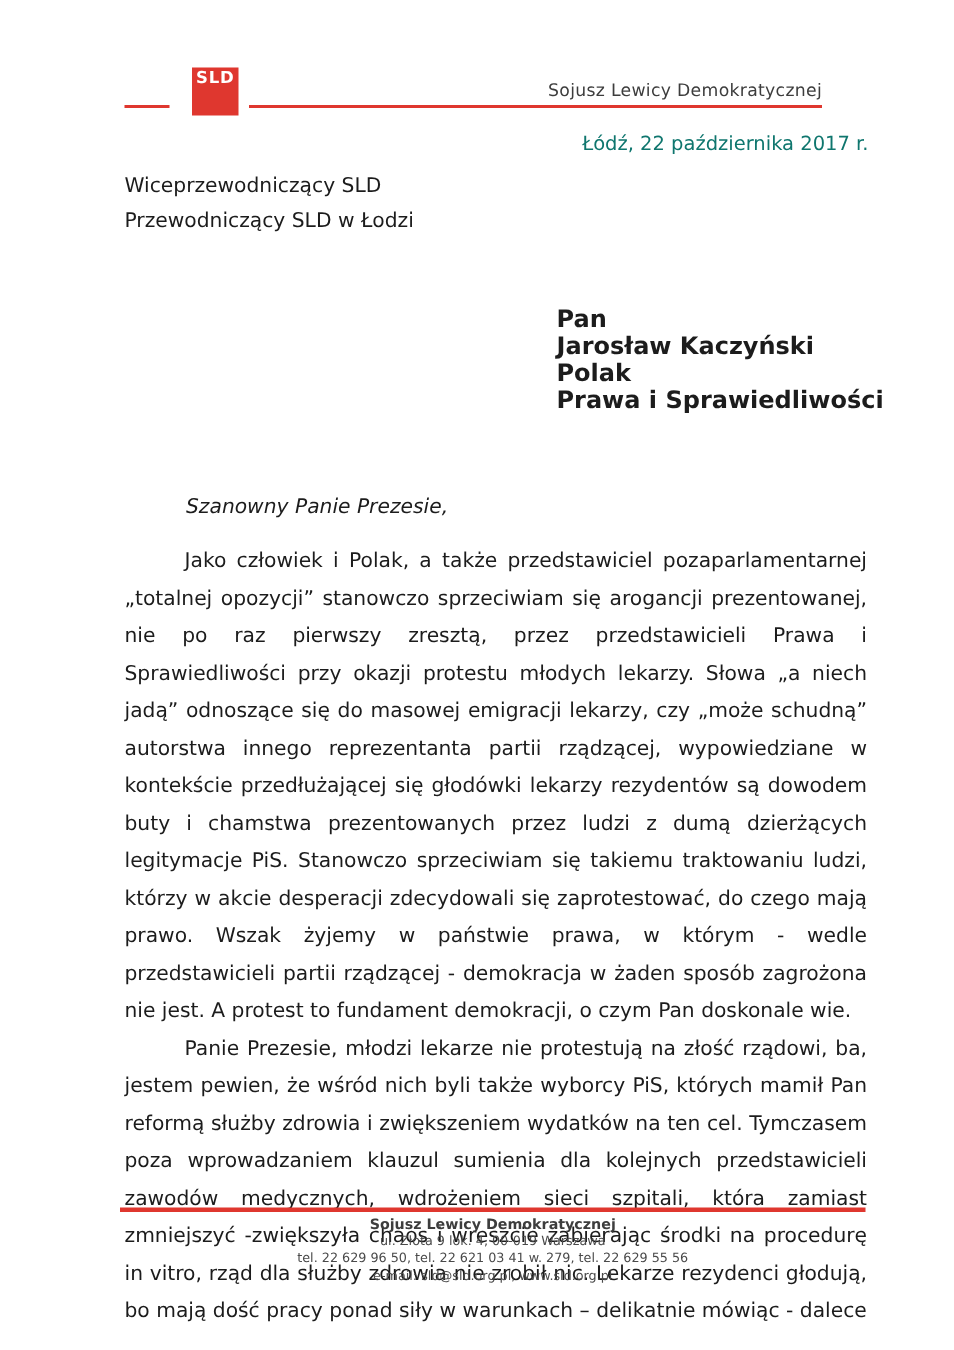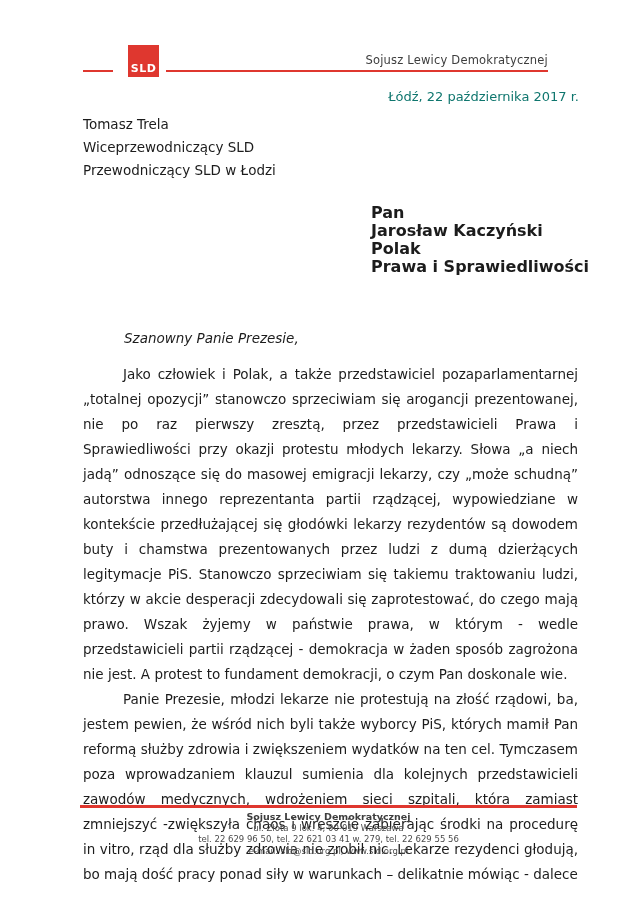--- a/index.html
+++ b/index.html
@@ -18,21 +18,21 @@
     position: absolute; left: 83px; top: 70px;
     width: 30px; height: 2px; background: #df372f;
   }
   .logo-square {
     position: absolute; left: 128px; top: 45px;
     width: 31px; height: 32px; background: #df372f;
     display: flex; align-items: flex-end; justify-content: center;
   }
   .logo-square span {
     color: #ffffff; font-weight: bold; font-size: 11px;
-    letter-spacing: 0.5px; padding-bottom: 2px;
+    letter-spacing: 0.5px; padding-bottom: 19px;
   }
   .letterhead-rule {
     position: absolute; left: 166px; top: 70px;
     width: 382px; height: 2px; background: #df372f;
   }
   .org-name {
     position: absolute; right: 88px; top: 53px;
     font-size: 11.5px; color: #3d3d3d; letter-spacing: 0.2px;
   }
   .dateline {
@@ -84,21 +84,20 @@
 
   <div class="letterhead-dash"></div>
   <div class="logo-square">
     <span>SLD</span>
   </div>
   <div class="letterhead-rule"></div>
   <div class="org-name">Sojusz Lewicy Demokratycznej</div>
   <div class="dateline">Łódź, 22 października 2017 r.</div>
 
   <div class="sender">
-    <div>Tomasz Trela</div>
     <div>Wiceprzewodniczący SLD</div>
     <div>Przewodniczący SLD w Łodzi</div>
   </div>
 
   <div class="recipient">
     <div>Pan</div>
     <div>Jarosław Kaczyński</div>
     <div>Polak</div>
     <div>Prawa i Sprawiedliwości</div>
   </div>

